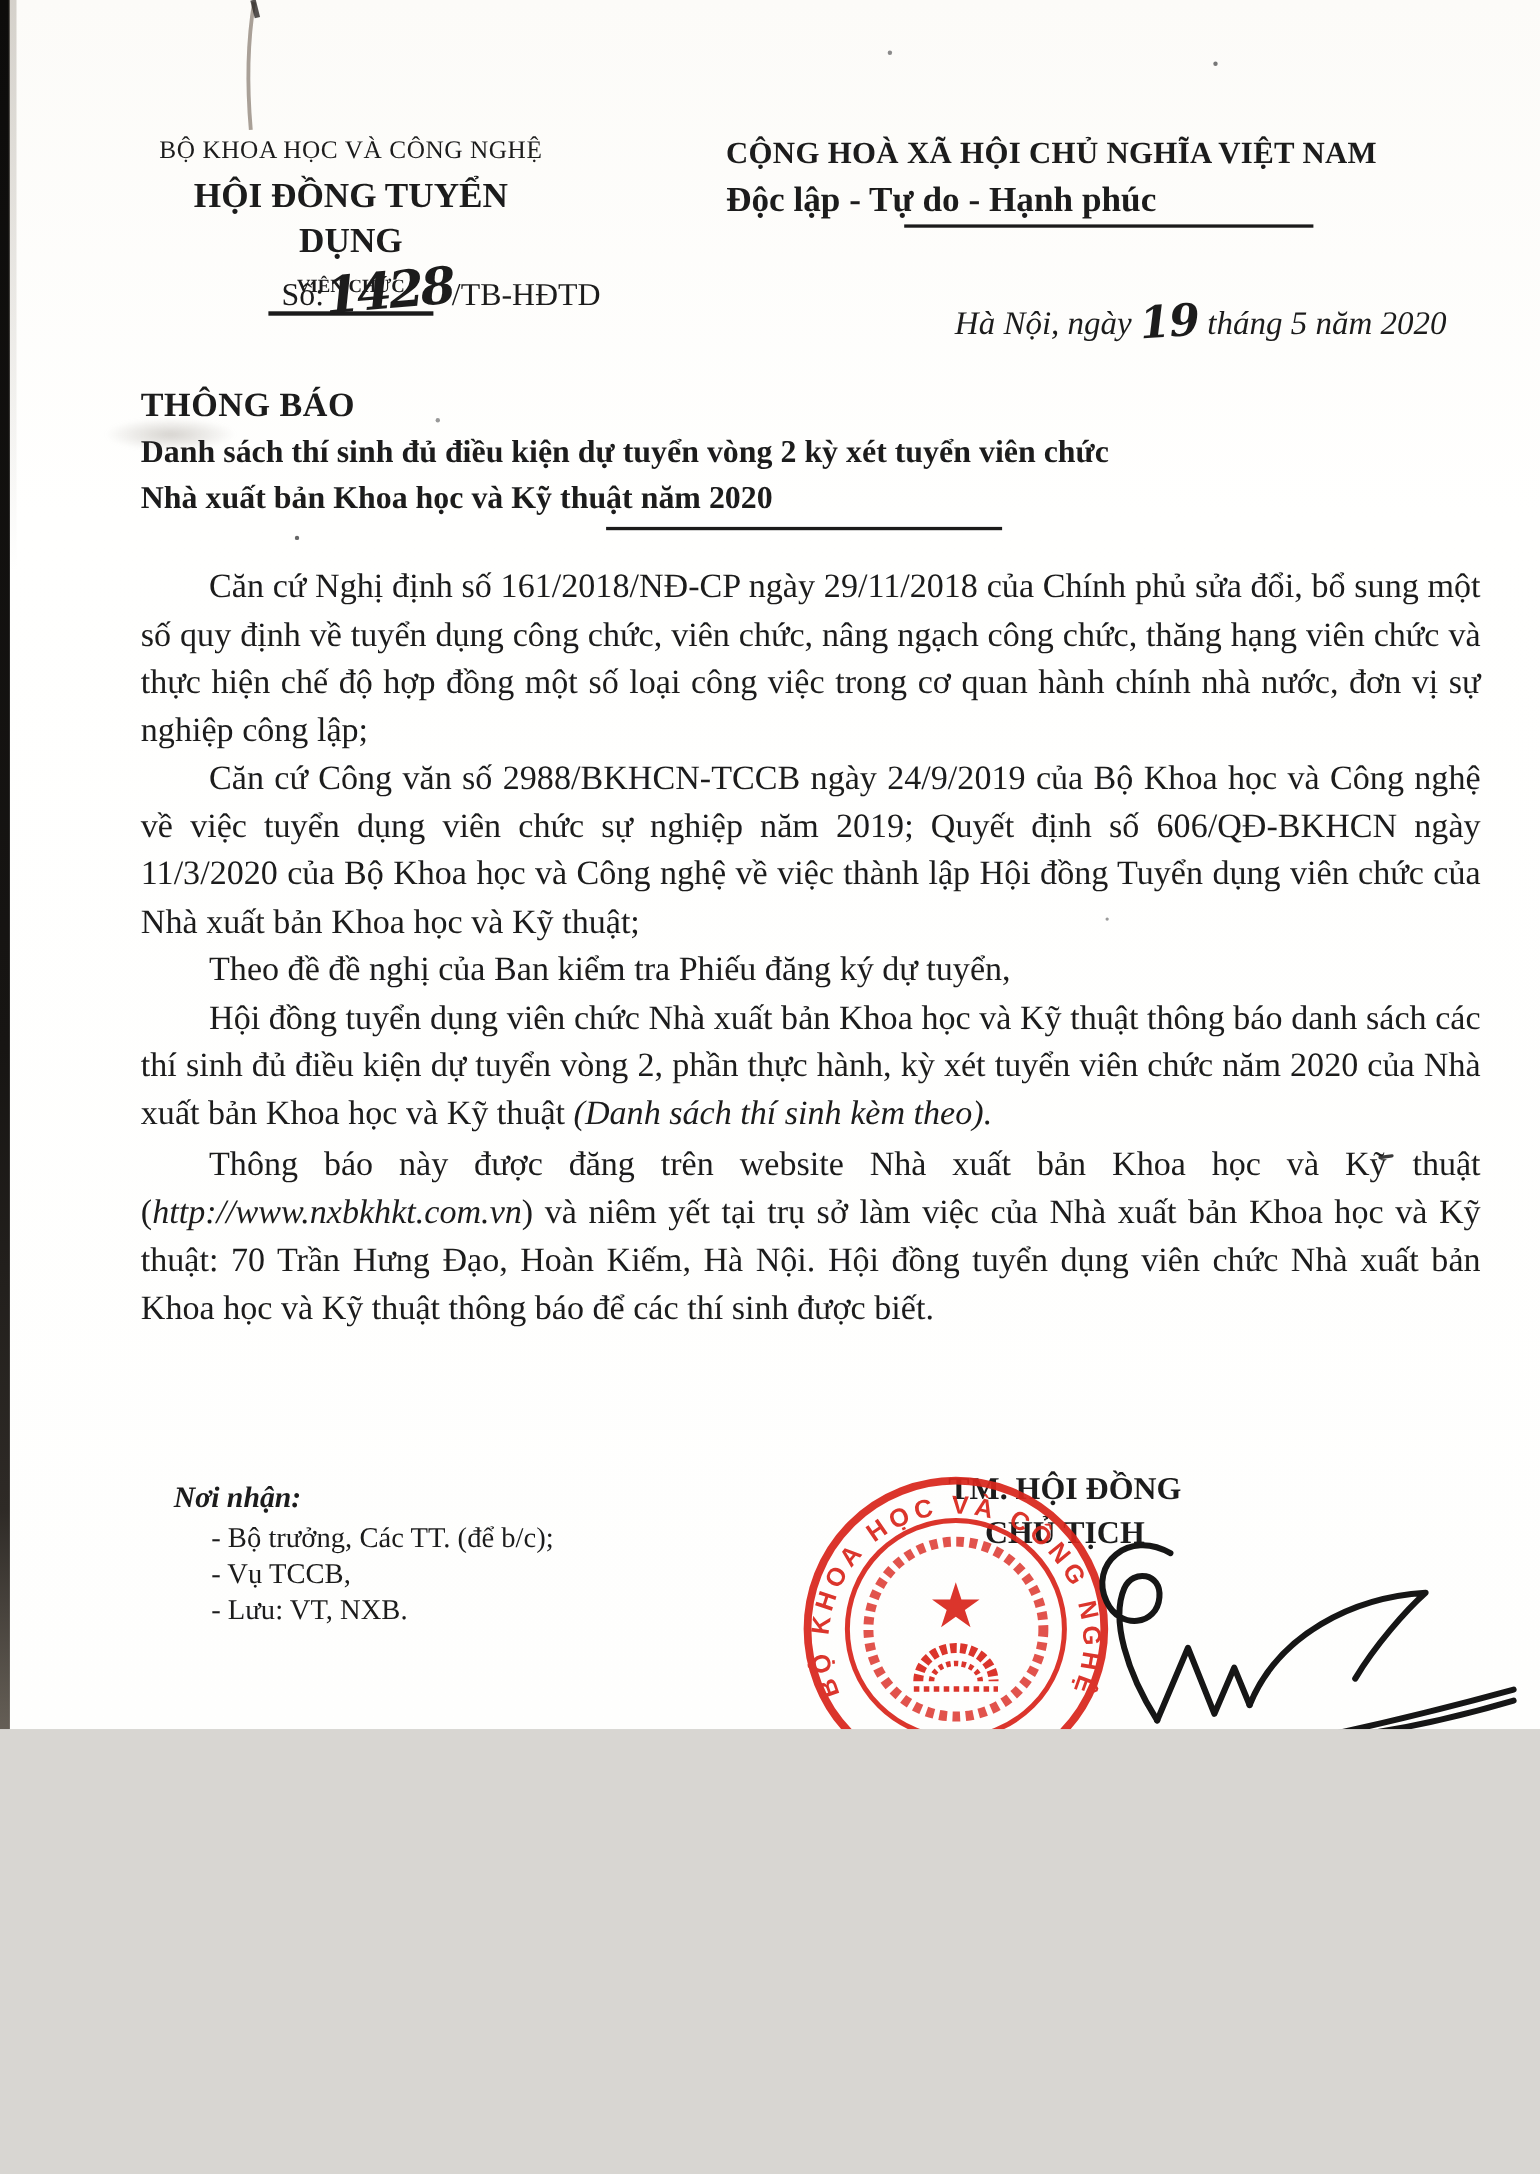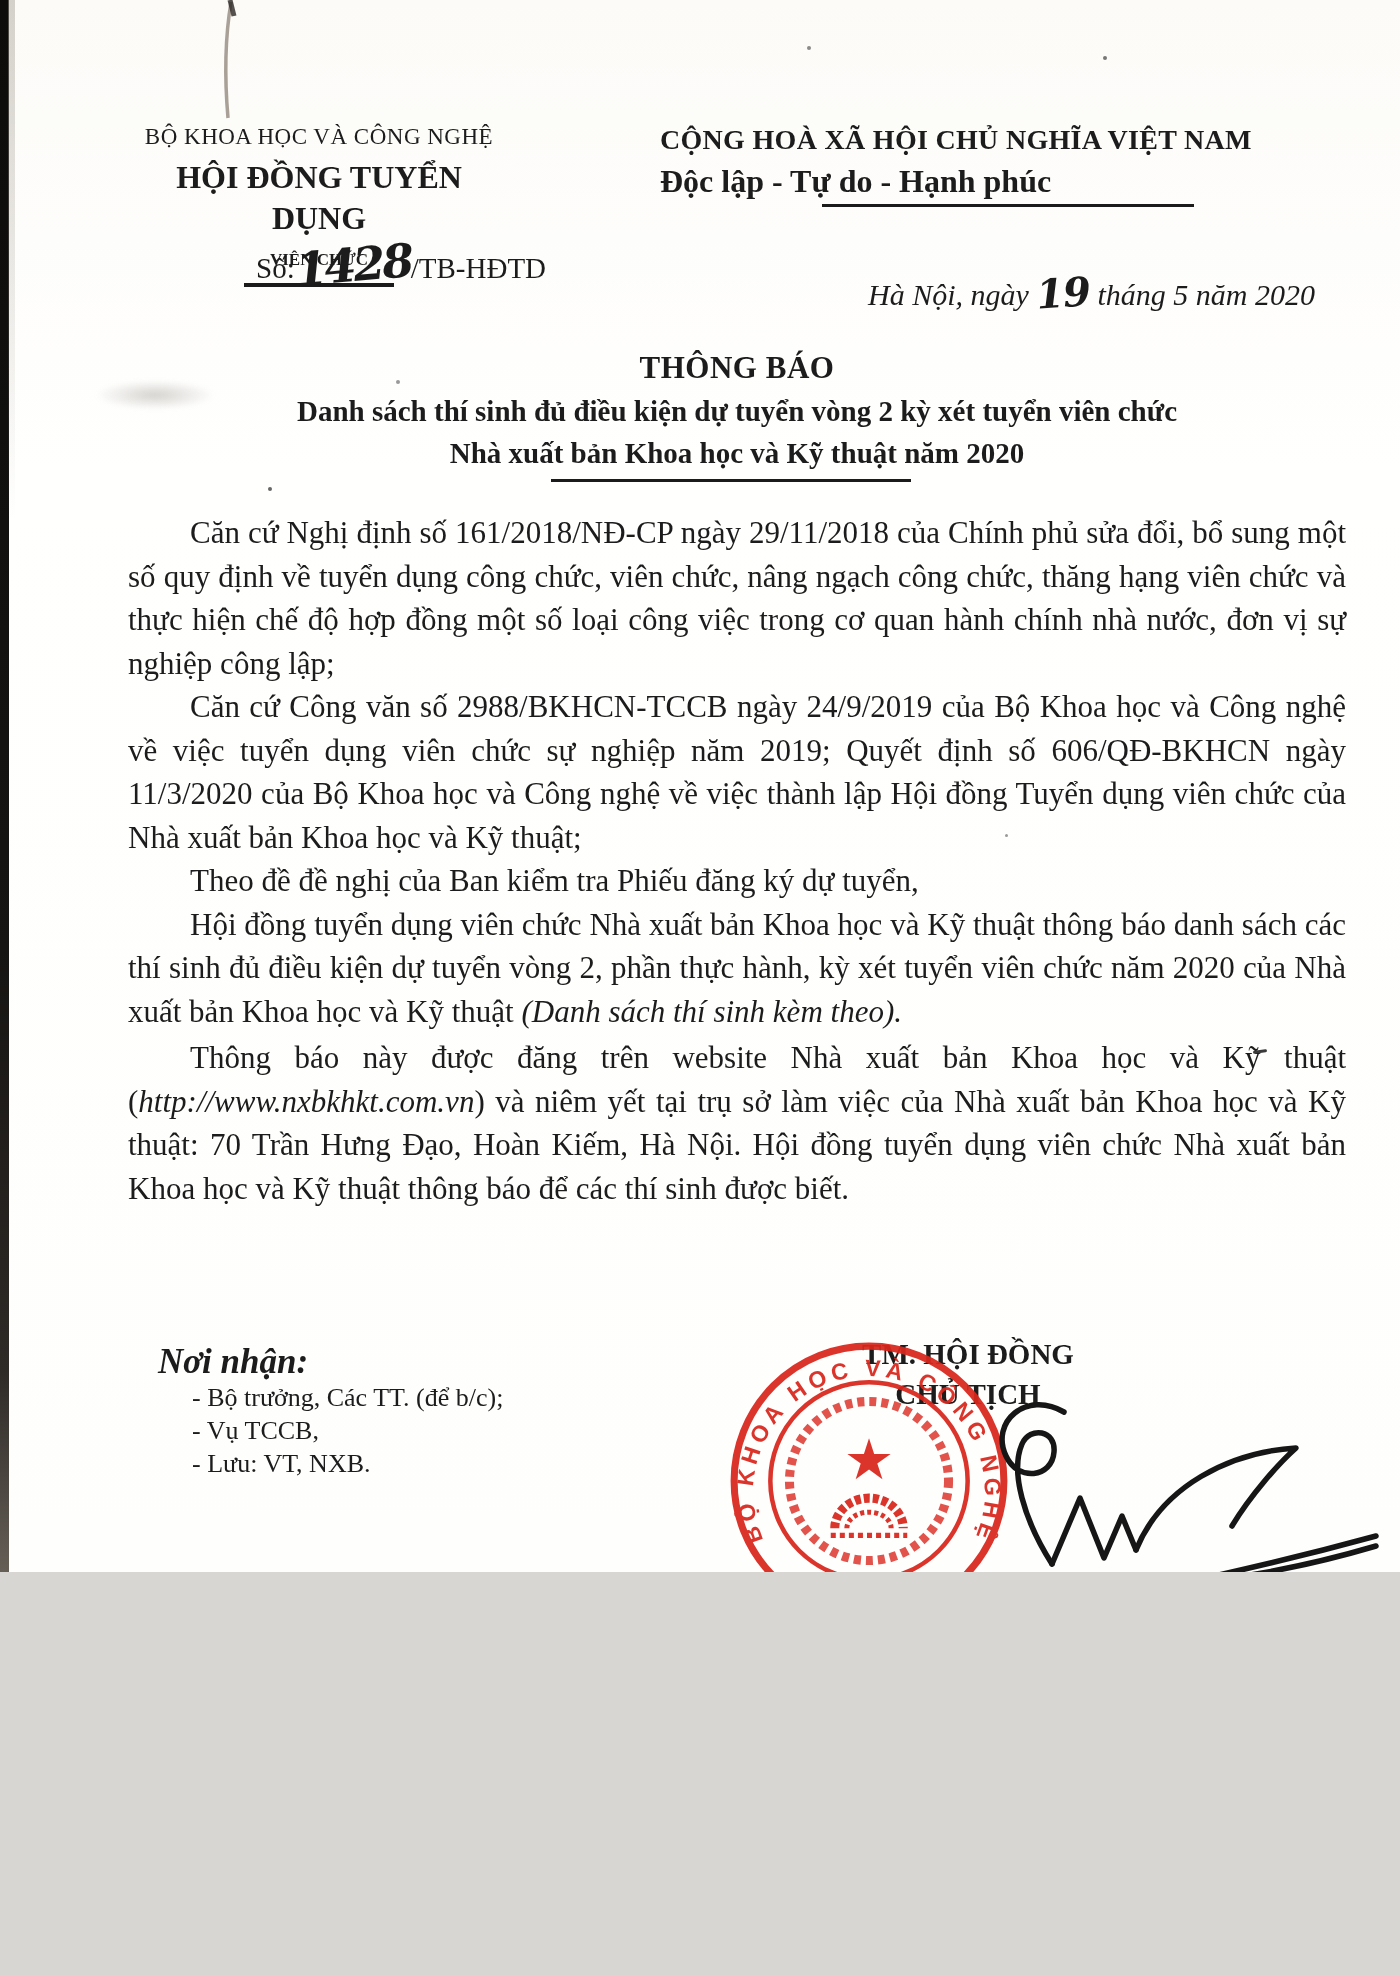--- a/index.html
+++ b/index.html
@@ -36,35 +36,35 @@
   .nat-block{position:absolute;left:660px;top:120px;width:695px;}
   .nat-line1{font-size:28px;font-weight:bold;line-height:40px;letter-spacing:.3px;}
   .nat-line2{font-size:32px;font-weight:bold;line-height:42px;font-family:Liberation Serif, serif;}
   .nat-underline{width:372px;height:3px;background:#1b1b1b;margin:2px auto 0;}
 
   .dateline{position:absolute;left:868px;top:278px;font-style:italic;font-size:30px;white-space:nowrap;}
   .hand2{display:inline-block;font-family:"DejaVu Serif",serif;font-style:italic;font-weight:bold;
     font-size:40px;letter-spacing:-1px;transform:rotate(-4deg) translateY(2px);line-height:0;}
 
   
-  .title-block{position:absolute;left:128px;top:346px;width:1218px;text-align:center;}
+  .title-block{position:absolute;left:128px;top:346px;width:1218px;}
   .title-main{font-size:31px;font-weight:bold;line-height:44px;letter-spacing:.5px;}
   .title-sub{font-size:29px;font-weight:bold;line-height:42px;}
   .title-underline{width:360px;height:3px;background:#1b1b1b;margin:5px auto 0;transform:translateX(-6px);}
 
   
   .body-block{position:absolute;left:128px;top:511px;width:1218px;
     font-size:31px;line-height:43.5px;text-align:justify;}
   .body-block p{margin:0;text-indent:62px;}
   .body-block p.sp{margin-top:3px;}
   .it{font-style:italic;}
 
   
   .recipients{position:absolute;left:158px;top:1345px;font-size:26px;line-height:33px;}
-  .recipients .label{font-size:35px;font-weight:bold;font-style:italic;margin-bottom:3px;}
+  .recipients .label{font-size:27px;font-weight:bold;font-style:italic;margin-bottom:3px;}
   .recipients .item{margin-left:34px;}
 
   .sig-head{position:absolute;left:758px;top:1334px;width:420px;text-align:center;
     font-size:29px;font-weight:bold;line-height:40px;z-index:1;}
   .sig-name{position:absolute;left:762px;top:1598px;width:420px;text-align:center;z-index:3;}
   .sig-name .role{font-size:31px;font-weight:bold;line-height:46px;letter-spacing:.5px;}
   .sig-name .person{font-size:30px;font-weight:bold;line-height:44px;}
 
   .seal-svg{position:absolute;left:718px;top:1330px;z-index:2;opacity:.93;}
   .sign-svg{position:absolute;left:690px;top:1378px;z-index:4;}

